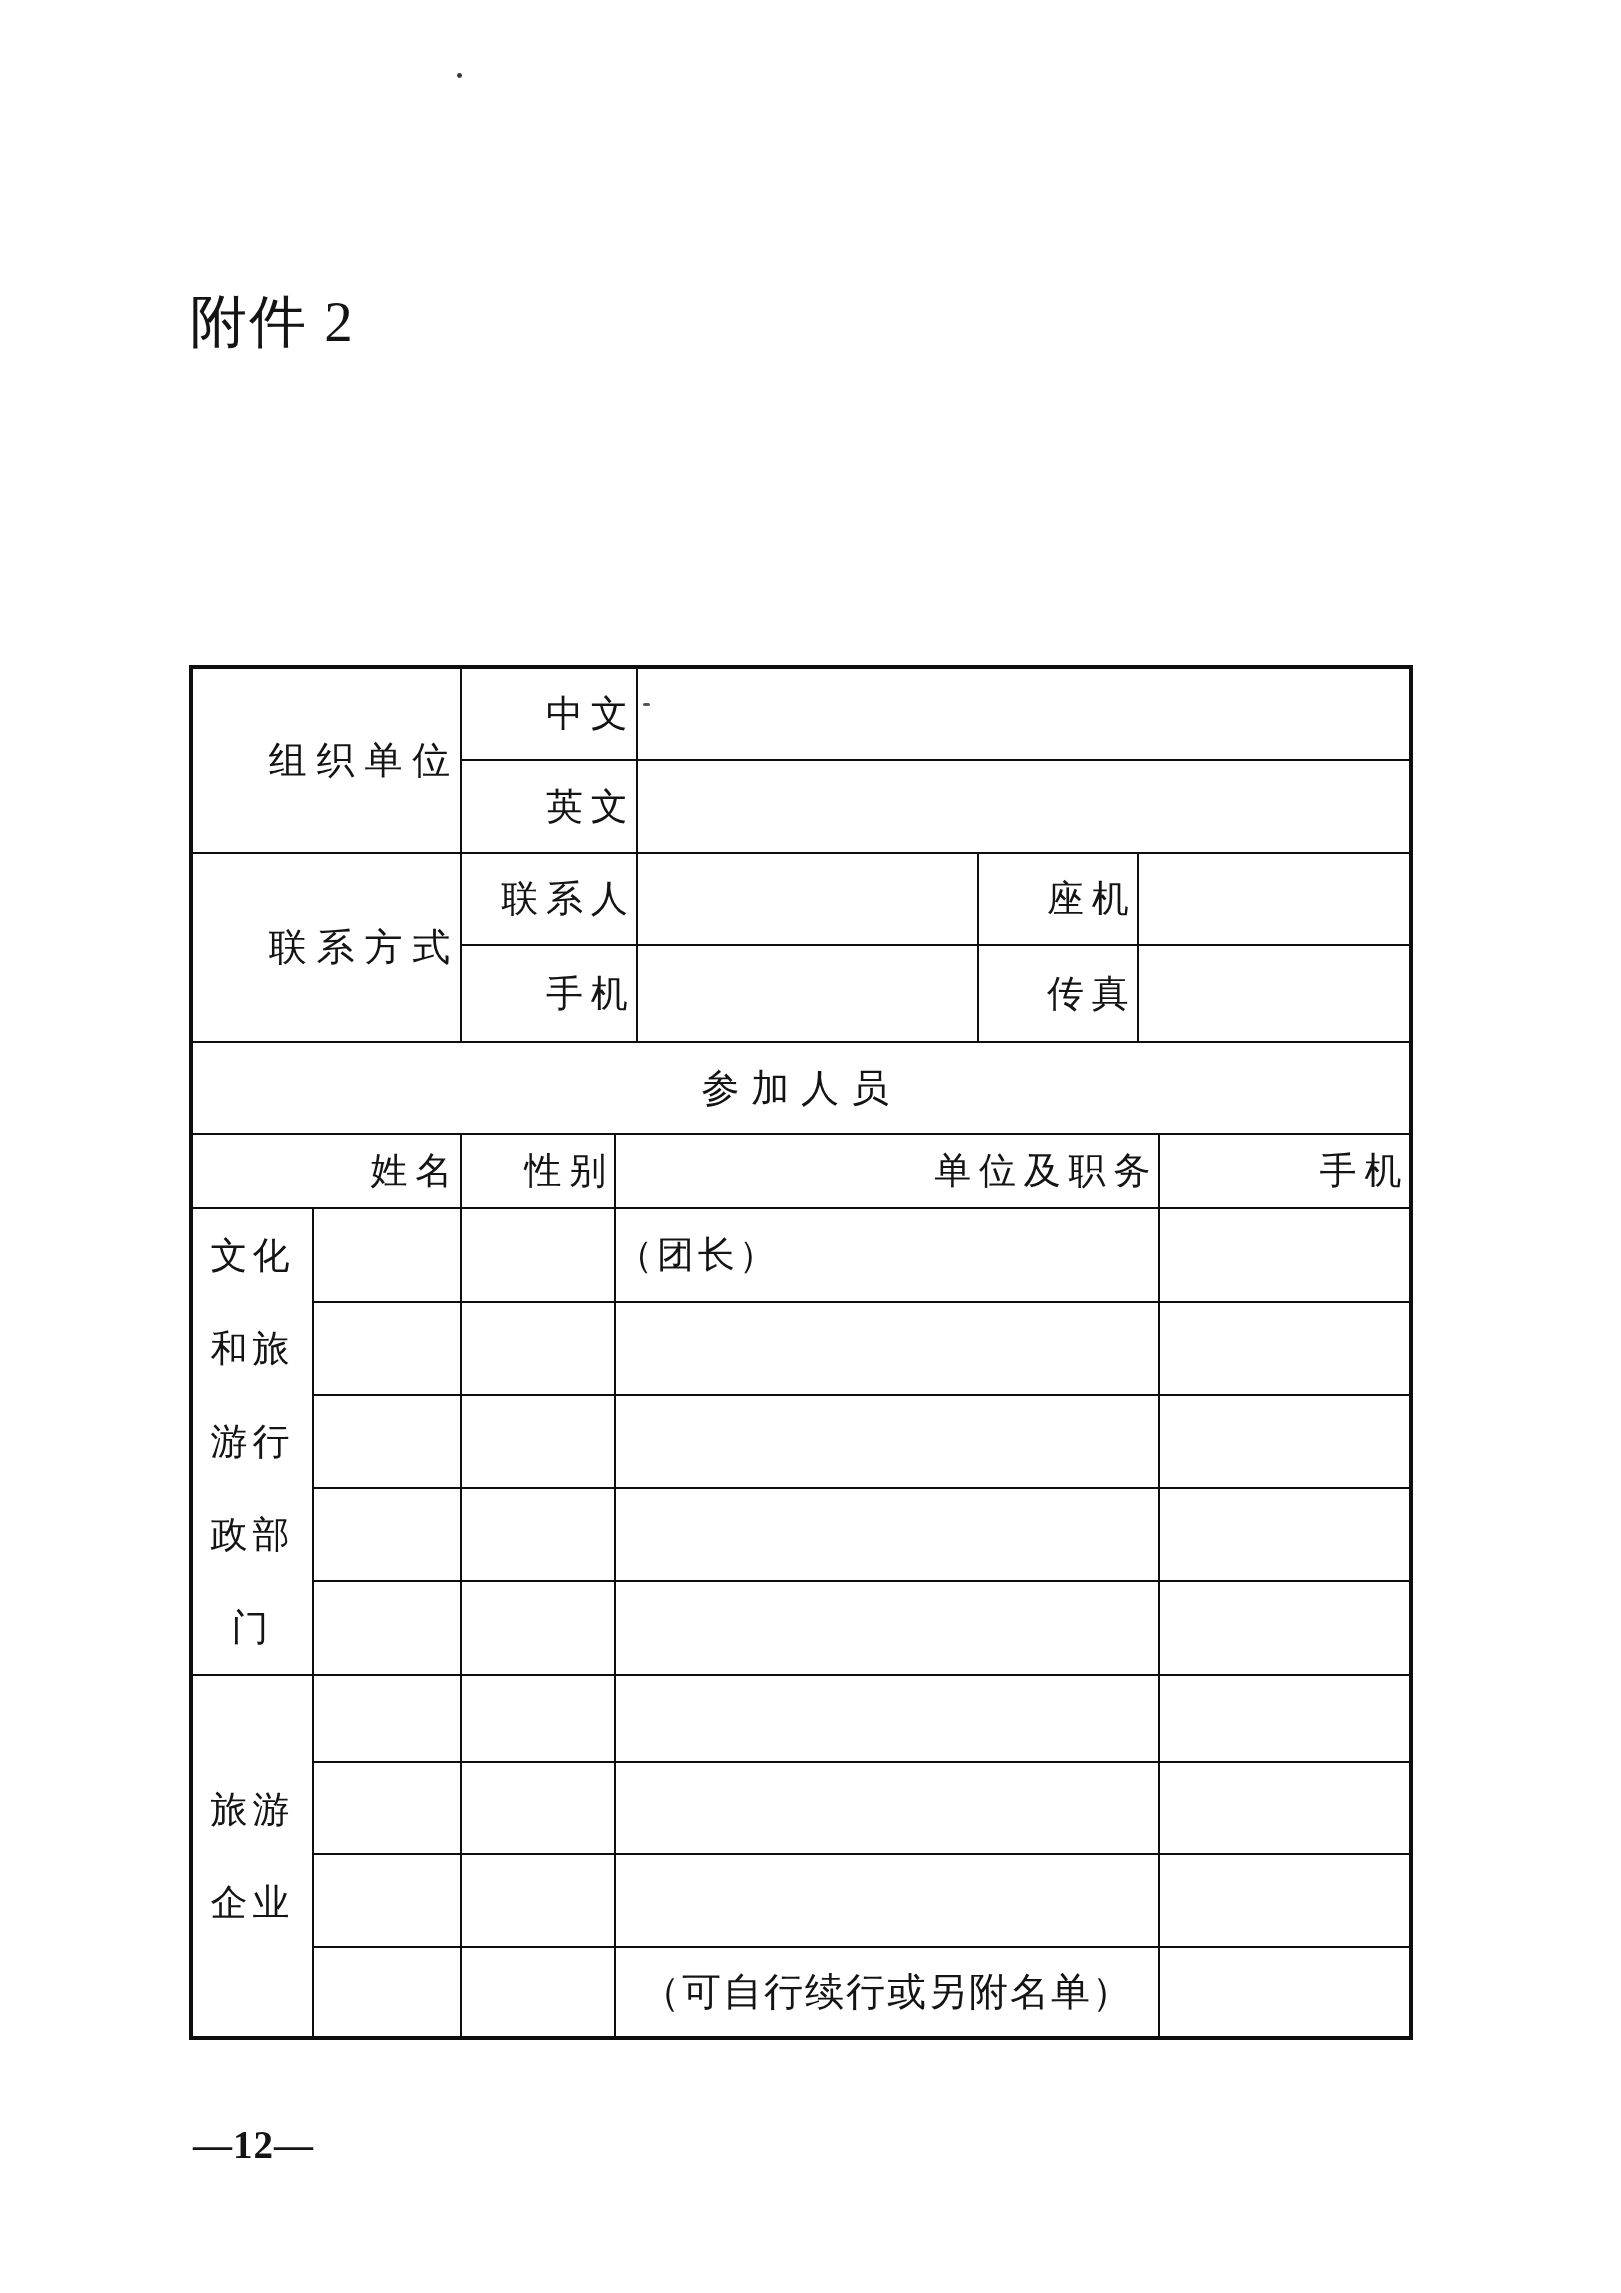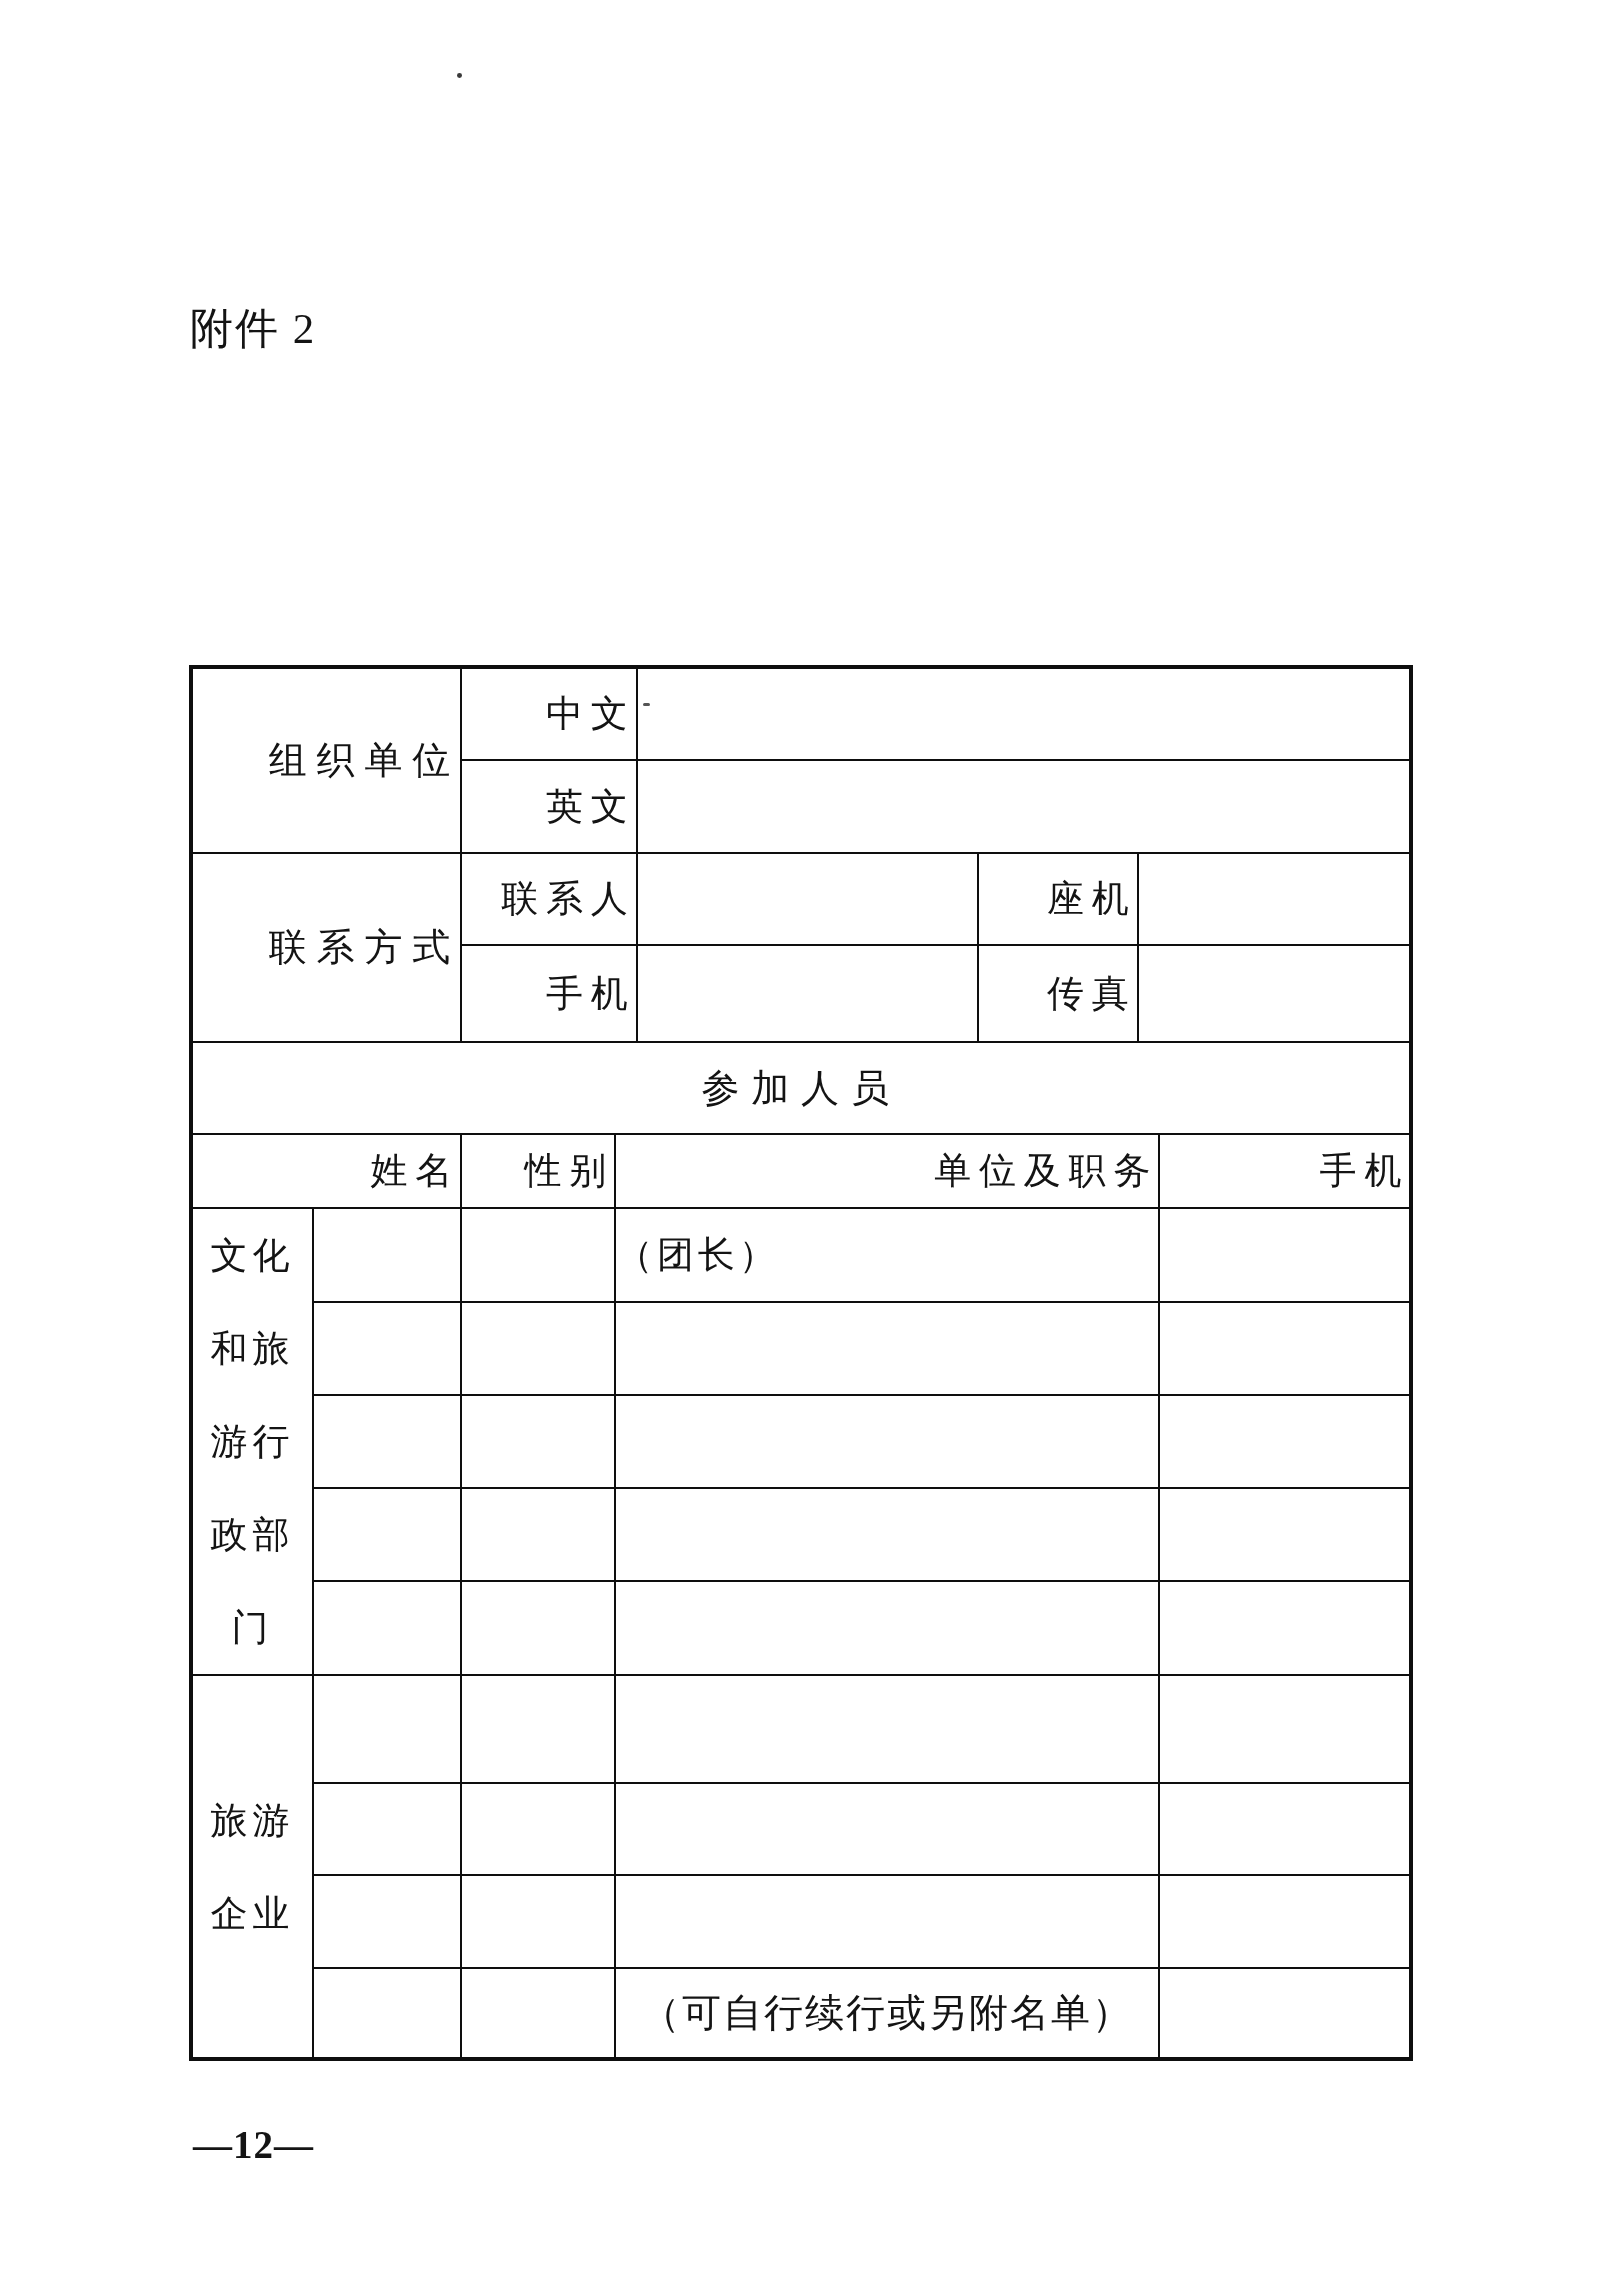--- a/index.html
+++ b/index.html
@@ -8,22 +8,22 @@
     width:1621px;height:2294px;
     background:#ffffff;
     overflow:hidden;
     font-family:"Liberation Serif","DejaVu Serif",serif;
     color:#141414;
   }
   .speck{position:absolute;background:#3a3a3a;border-radius:50%;}
   .speck1{left:457px;top:73px;width:4.9px;height:4.9px;}
   .speck2{left:643px;top:703px;width:6.9px;height:2.9px;border-radius:2px;background:#555;}
   .attachment{
-    position:absolute;left:190px;top:300px;
-    font-size:43px;letter-spacing:2px;
+    position:absolute;left:190px;top:284px;
+    font-size:57px;letter-spacing:2px;
   }
   .title{
     position:absolute;left:0;top:437px;width:1621px;
     text-align:center;font-weight:bold;
   }
   .title .line1{font-size:61px;line-height:93px;letter-spacing:2.9px;}
   .title .line2{font-size:59px;line-height:93px;letter-spacing:3.9px;}
 
   table.form{
     position:absolute;left:189px;top:665px;
@@ -151,21 +151,21 @@
       <td class="val" colspan="4"></td>
       <td class="val"></td>
     </tr>
     <tr style="height:93px">
       <td class="val secEnd"></td>
       <td class="val secEnd"></td>
       <td class="val secEnd" colspan="4"></td>
       <td class="val secEnd"></td>
     </tr>
 
-    <tr style="height:108px">
+    <tr style="height:87px">
       <td class="glab" rowspan="4">旅游
 企业</td>
       <td class="val"></td>
       <td class="val"></td>
       <td class="val" colspan="4"></td>
       <td class="val"></td>
     </tr>
     <tr style="height:92px">
       <td class="val"></td>
       <td class="val"></td>

